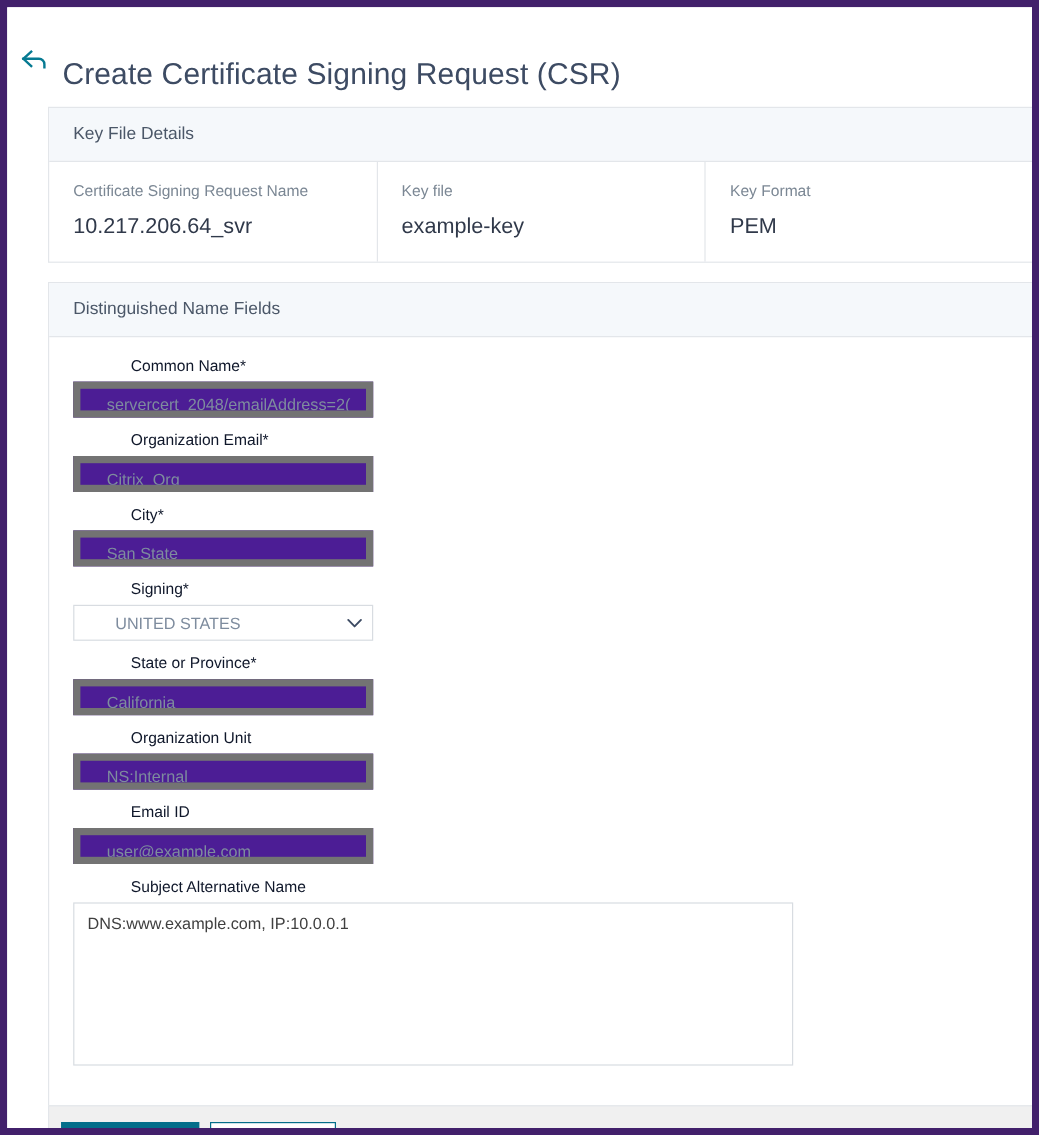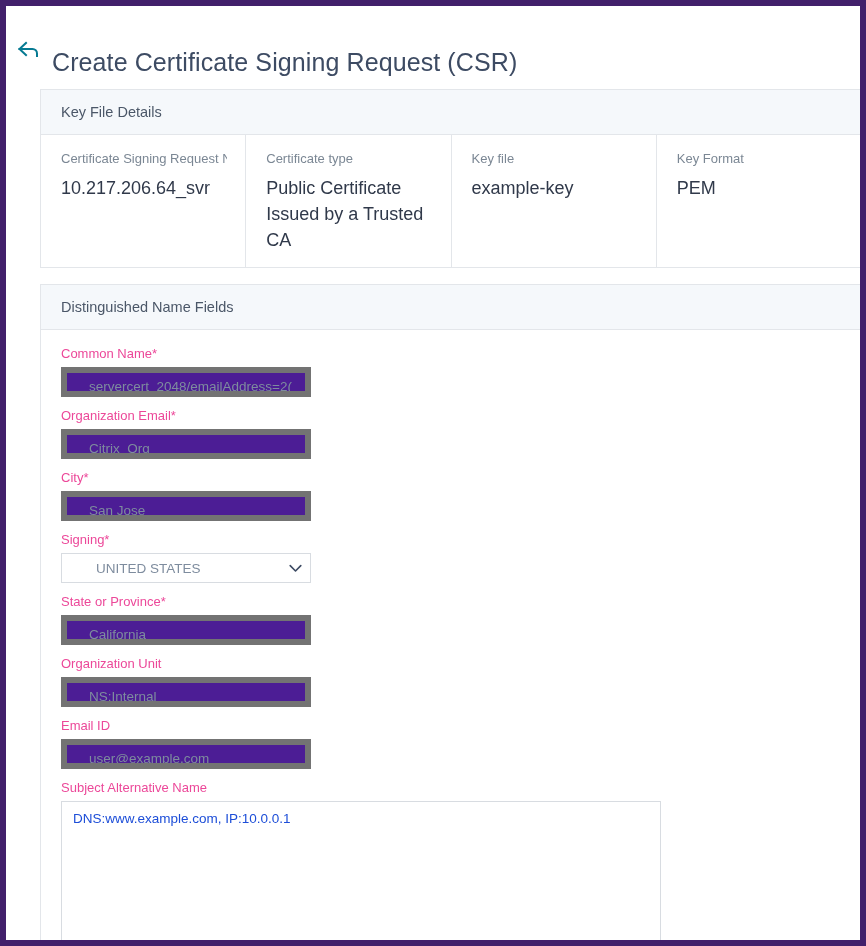--- a/index.html
+++ b/index.html
@@ -107,23 +107,24 @@
     width: 822px;
     margin-top: 16px;
     border-bottom: none;
   }
   .dnf-body {
     padding: 16px 20px 22px 20px;
   }
   .field { margin-bottom: 11px; }
   .field-label {
     font-size: 13px;
-    color: #ec4899;
+    color: #0f172a;
     margin-bottom: 6px;
     display: block;
+    margin-left: 48px;
   }
   .field-input {
     width: 250px;
     height: 30px;
     box-sizing: border-box;
     border: 6px solid #737373;
     background: #4c1d95;
     padding: 0 10px 0 22px;
     font-family: "Liberation Sans", sans-serif;
     font-size: 13.5px;
@@ -155,28 +156,28 @@
   .chevron {
     flex: 0 0 14px;
     width: 14px;
     height: 14px;
     display: flex;
     align-items: center;
     justify-content: center;
   }
   .field-textarea {
     width: 600px;
-    height: 184px;
+    height: 136px;
     box-sizing: border-box;
     border: 1px solid #d8dce1;
     background: #ffffff;
     padding: 8px 10px 8px 11px;
     font-family: "Liberation Sans", sans-serif;
     font-size: 13.5px;
-    color: #1d4ed8;
+    color: #404040;
     line-height: 1.4;
     display: block;
     overflow: hidden;
   }
 
   
   .footer-bar {
     margin: 0 10px 0 34px;
     width: 822px;
     box-sizing: border-box;
@@ -230,24 +231,20 @@
 
     <div class="card card-kfd">
       <div class="card-header">Key File Details</div>
       <div class="kfd-row">
 
         <div class="kfd-cell">
           <div class="kfd-label">Certificate Signing Request Name</div>
           <div class="kfd-value">10.217.206.64_svr</div>
         </div>
 
-        <div class="kfd-cell">
-          <div class="kfd-label">Certificate type</div>
-          <div class="kfd-value">Public Certificate Issued by a Trusted CA</div>
-        </div>
 
         <div class="kfd-cell">
           <div class="kfd-label">Key file</div>
           <div class="kfd-value">example-key</div>
         </div>
 
         <div class="kfd-cell">
           <div class="kfd-label">Key Format</div>
           <div class="kfd-value">PEM</div>
         </div>
@@ -265,21 +262,21 @@
           <div class="field-input">servercert_2048/emailAddress=2(</div>
         </div>
 
         <div class="field">
           <label class="field-label">Organization Email*</label>
           <div class="field-input">Citrix_Org</div>
         </div>
 
         <div class="field">
           <label class="field-label">City*</label>
-          <div class="field-input">San Jose</div>
+          <div class="field-input">San State</div>
         </div>
 
         <div class="field">
           <label class="field-label">Signing*</label>
           <div class="field-select">
             <span class="sel-value">UNITED STATES</span>
             <span class="chevron">
               <svg width="13" height="9" viewBox="0 0 13 9" fill="none" aria-hidden="true">
                 <path d="M1.2 1.6 L6.5 7 L11.8 1.6" stroke="#3d4b63" stroke-width="1.6" fill="none" stroke-linecap="round" stroke-linejoin="round"></path>
               </svg>

